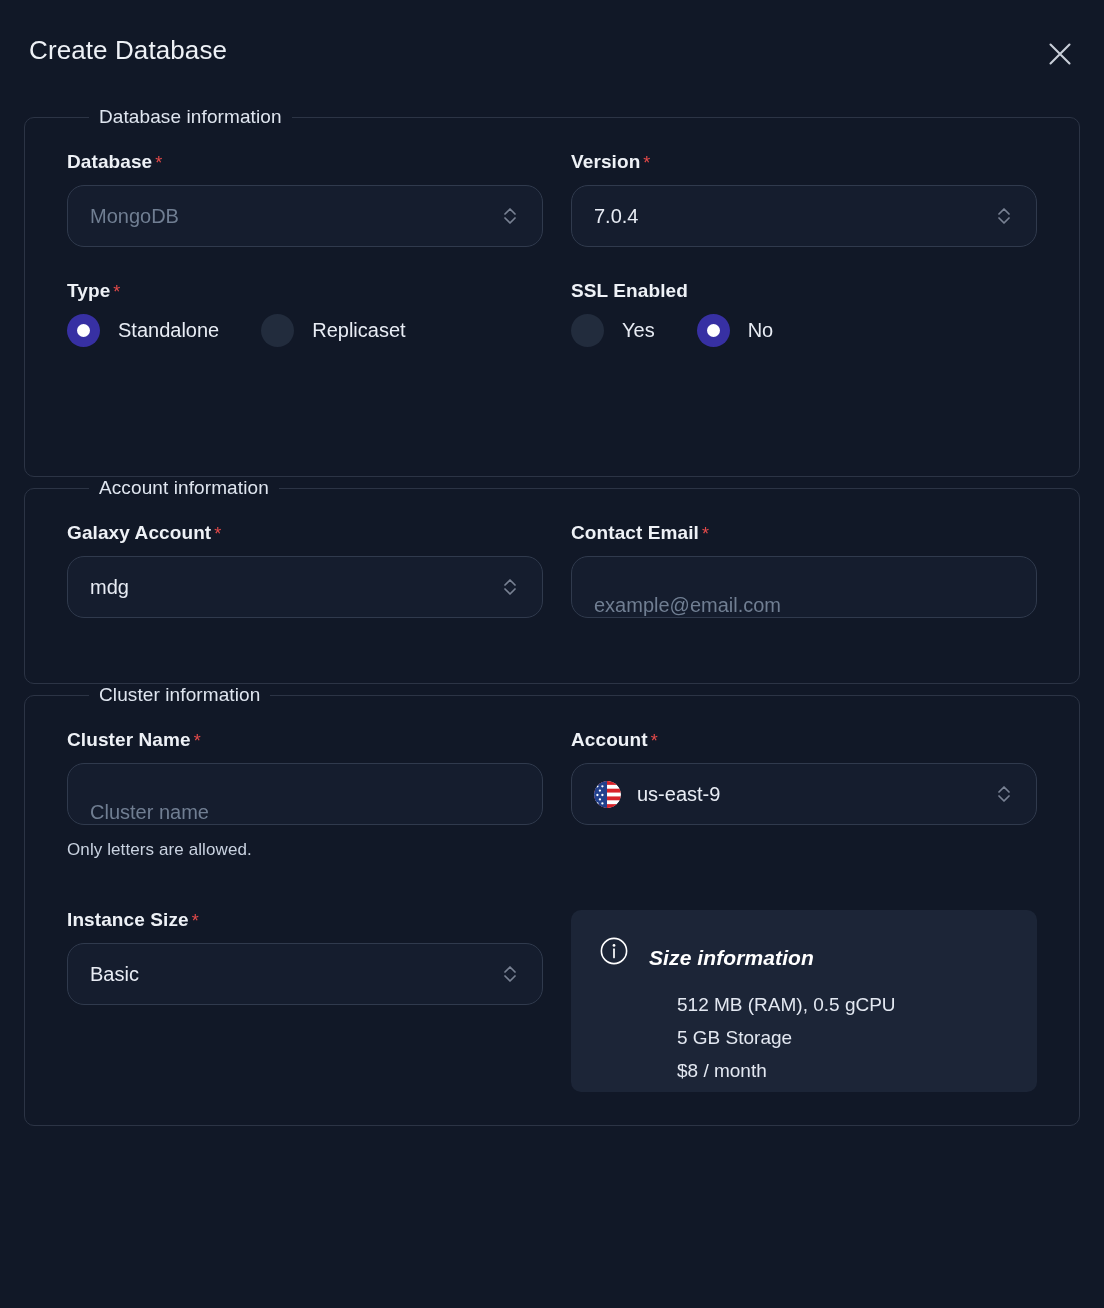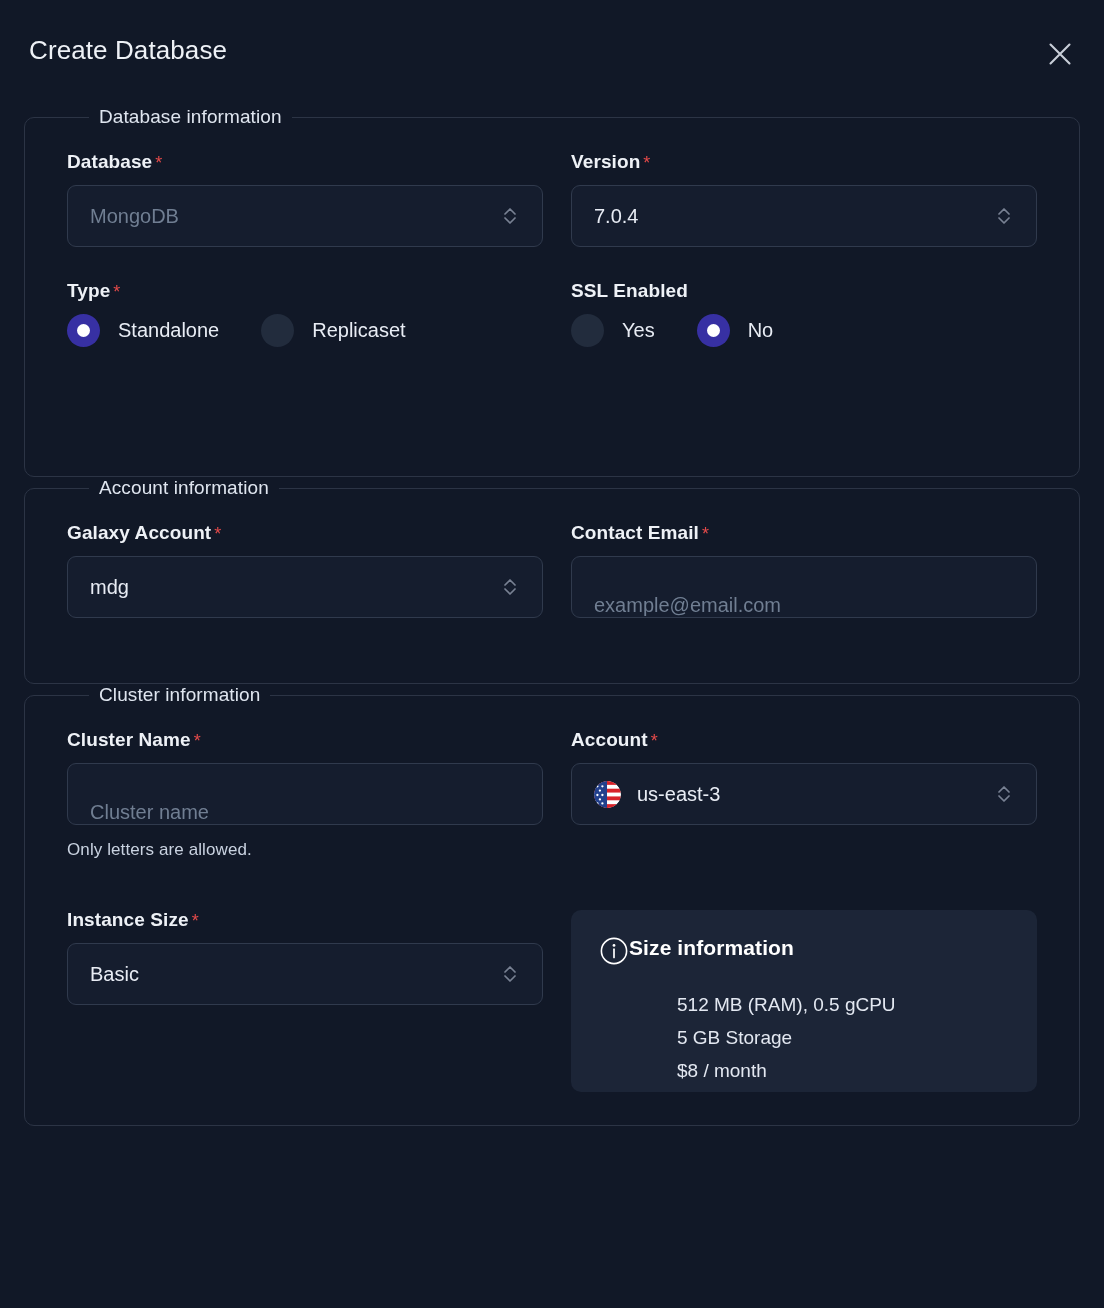--- a/index.html
+++ b/index.html
@@ -100,21 +100,21 @@
     margin-left: 3px;
     position: relative;
     top: 1px;
   }
 
   
   .control {
     height: 62px;
     width: 100%;
     border: 1px solid #303a4d;
-    border-radius: 9px;
+    border-radius: 17px;
     background: #151d2e;
     display: flex;
     align-items: center;
     padding: 0 16px 0 22px;
     font-size: 20px;
     color: #e8ecf4;
     position: relative;
     cursor: pointer;
     user-select: none;
   }
@@ -186,22 +186,24 @@
 
   
   .info-card {
     background: #1c2537;
     border-radius: 10px;
     padding: 26px 28px 30px 28px;
     height: 182px;
   }
   .info-head {
     display: flex;
-    align-items: flex-start;
+    align-items: flex-end;
+    gap: 20px;
     margin-bottom: 18px;
+    font-style: italic;
   }
   .info-title {
     font-size: 21px;
     font-weight: 700;
     color: #ffffff;
     letter-spacing: .1px;
   }
   .info-line {
     font-size: 19px;
     color: #e3e8f1;
@@ -371,21 +373,21 @@
                 <circle cx="8.4" cy="5.3" r="1.15" fill="#fff"></circle>
                 <circle cx="5.9" cy="9.6" r="1.15" fill="#fff"></circle>
                 <circle cx="3.4" cy="14" r="1.15" fill="#fff"></circle>
                 <circle cx="8.4" cy="14" r="1.15" fill="#fff"></circle>
                 <circle cx="5.9" cy="18.4" r="1.15" fill="#fff"></circle>
                 <circle cx="3.4" cy="22.4" r="1.15" fill="#fff"></circle>
                 <circle cx="8.4" cy="22.4" r="1.15" fill="#fff"></circle>
               </g>
             </svg>
           </span>
-          <span class="val">us-east-3</span>
+          <span class="val">us-east-9</span>
           <span class="chev">
             <svg width="20" height="26" viewBox="0 0 20 26" fill="none">
               <path d="M5 11 L10 6 L15 11" stroke="#8a93a5" stroke-width="1.7" stroke-linecap="round" stroke-linejoin="round"></path>
               <path d="M5 15 L10 20 L15 15" stroke="#8a93a5" stroke-width="1.7" stroke-linecap="round" stroke-linejoin="round"></path>
             </svg>
           </span>
         </div>
       </div>
     </div>
 

